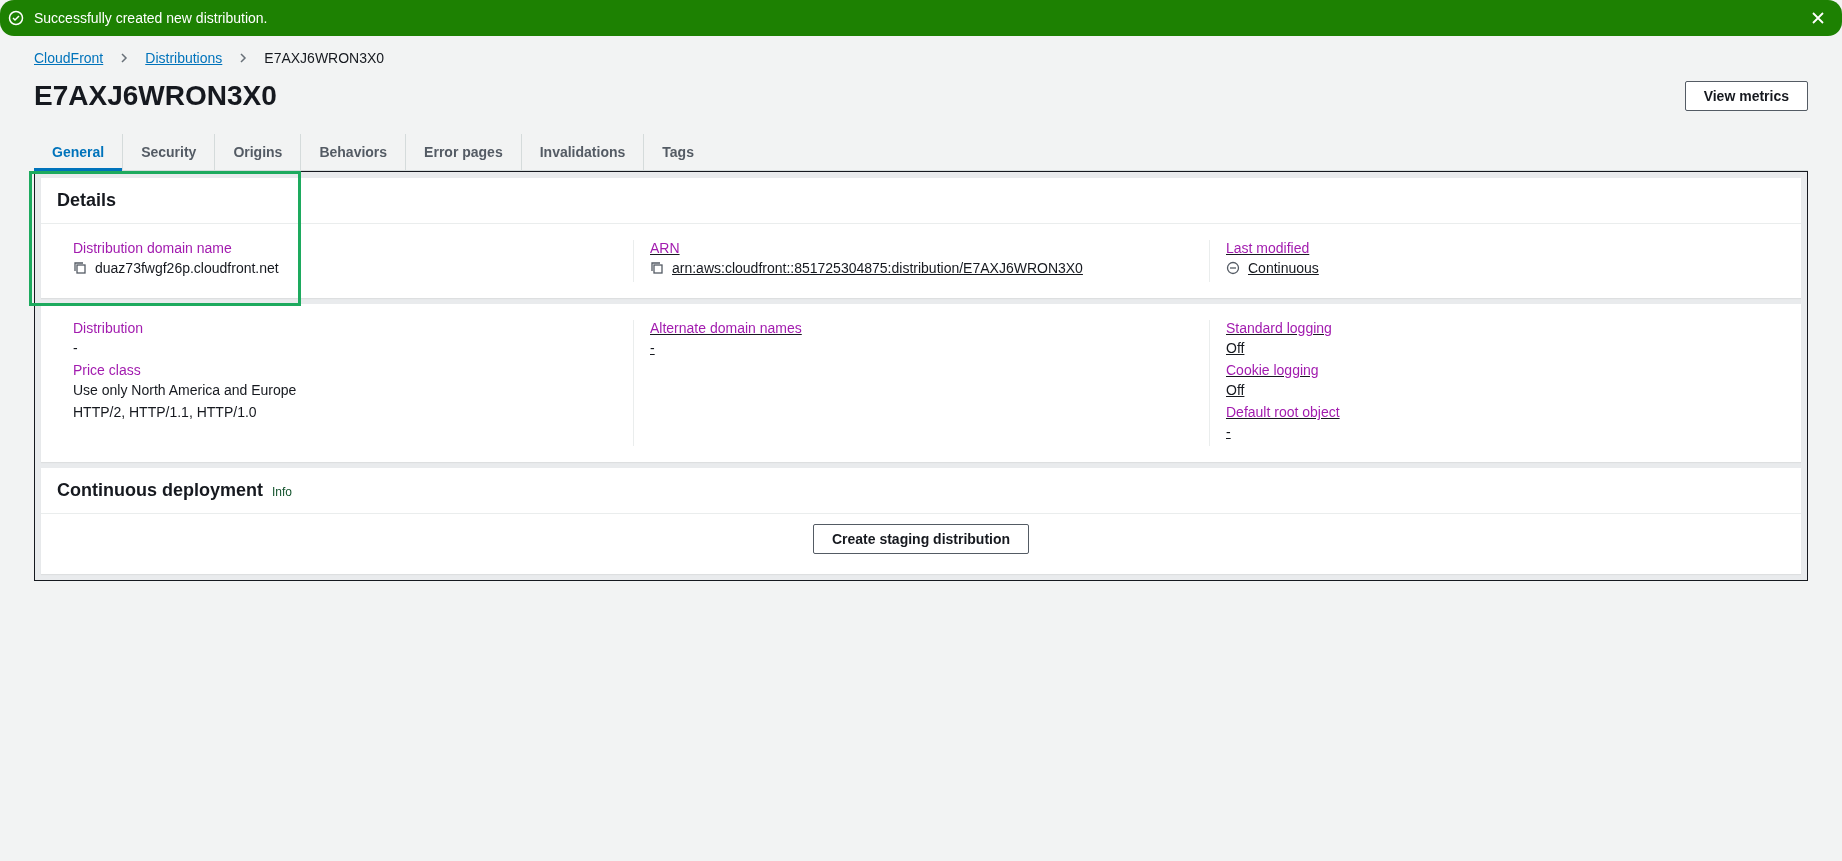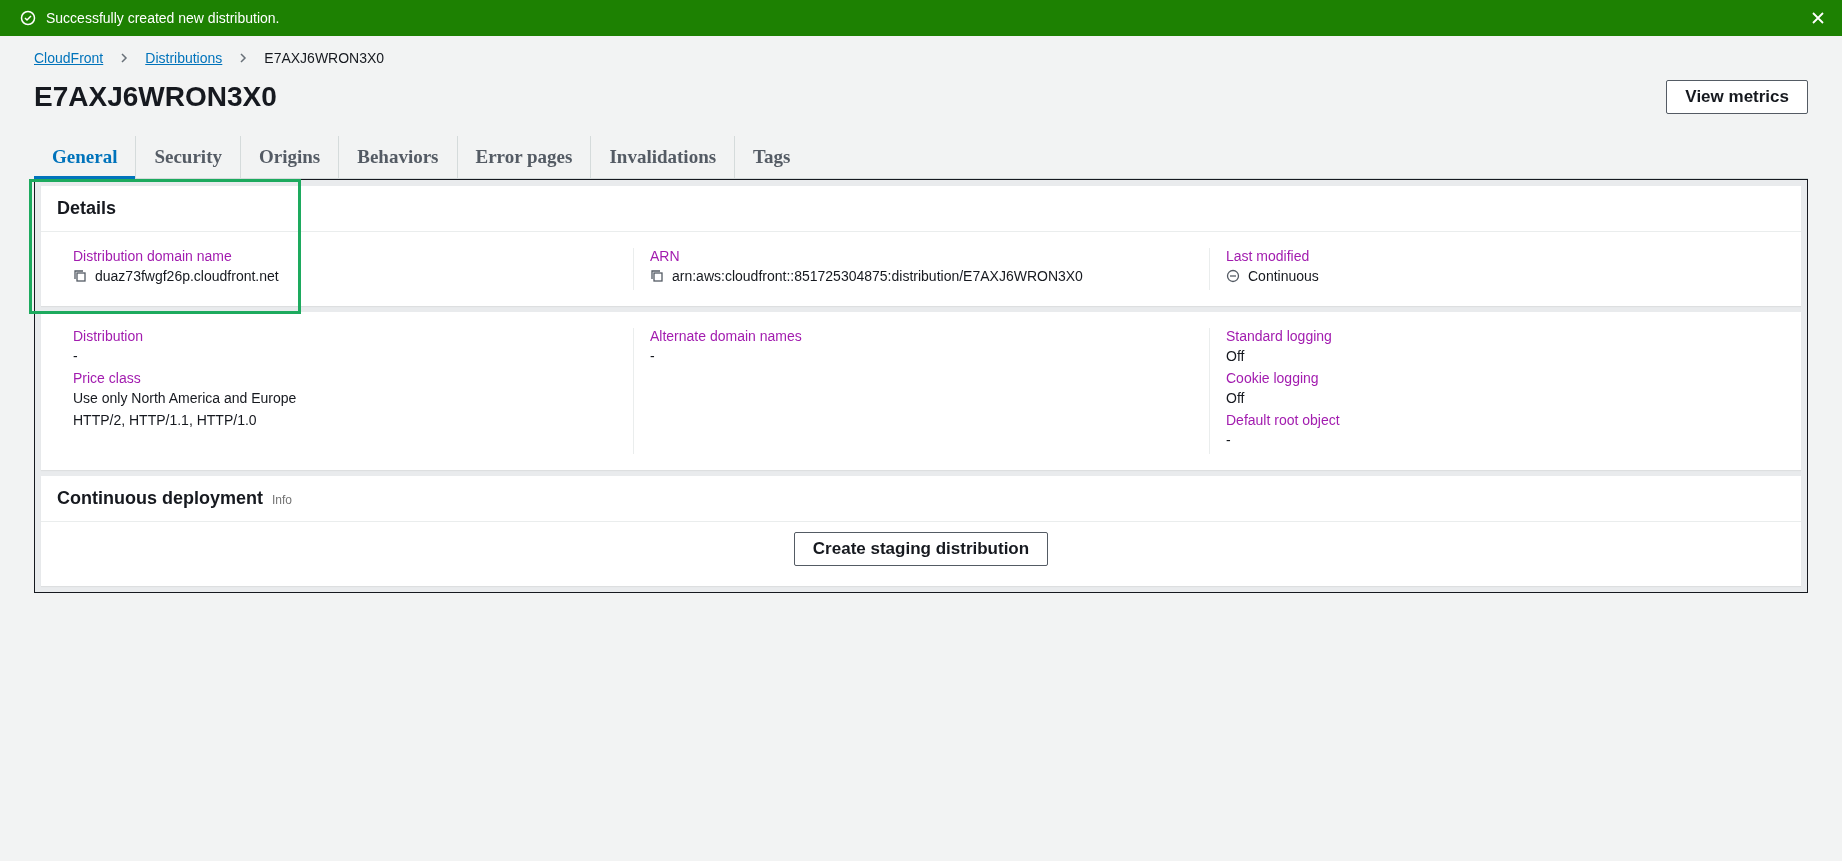--- a/index.html
+++ b/index.html
@@ -7,22 +7,23 @@
   font-family: "Amazon Ember", "Helvetica Neue", Arial, sans-serif;
   background: #f2f3f3;
   color: #16191f;
   font-size: 14px;
 }
 .banner {
   background: #1d8102;
   color: #fff;
   display: flex;
   align-items: flex-end;
-  padding: 10px 20px;
+  padding: 10px 8px;
   position: relative;
+  border-radius: 14px;
 }
 .banner .check-icon {
   width: 16px; height: 16px; margin-right: 10px;
   display: inline-flex; align-items: center; justify-content: center;
 }
 .banner .close {
   position: absolute; right: 16px; top: 50%; transform: translateY(-50%);
   cursor: pointer; color: #fff;
 }
 .page {
@@ -36,31 +37,30 @@
 .breadcrumb a { color: #0073bb; text-decoration: underline; cursor: pointer; }
 .breadcrumb .sep { color: #687078; }
 .breadcrumb .current { color: #16191f; }
 .header-row {
   display: flex; justify-content: space-between; align-items: center;
   margin-bottom: 22px;
 }
 .header-row h1 { font-size: 28px; font-weight: 700; }
 .btn {
   background: #fff; border: 1px solid #545b64; border-radius: 2px;
-  padding: 6px 18px; font-size: 17px; font-weight: 700;
+  padding: 6px 18px; font-size: 14px; font-weight: 700;
   cursor: pointer; color: #16191f;
 }
 .tabs {
   display: flex; border-bottom: 1px solid #d5dbdb;
 }
 .tab {
-  padding: 10px 18px; font-size: 19px; font-weight: 700;
+  padding: 10px 18px; font-size: 14px; font-weight: 700;
   color: #545b64; cursor: pointer; position: relative;
   border-right: 1px solid #d5dbdb;
-  font-family: Liberation Serif, serif;
 }
 .tab:last-child { border-right: none; }
 .tab.active { color: #0073bb; }
 .tab.active::after {
   content: ""; position: absolute; left: 0; right: 0; bottom: -1px;
   height: 3px; background: #0073bb;
 }
 .panel-wrap {
   border: 1px solid #16191f;
   padding: 6px;
@@ -76,34 +76,34 @@
 .card-header {
   display: flex; justify-content: space-between; align-items: center;
   padding: 12px 16px; border-bottom: 1px solid #eaeded;
 }
 .card-header h2 { font-size: 18px; font-weight: 700; }
 .card-body { padding: 16px; }
 .cols-3 {
   display: grid; grid-template-columns: 1fr 1fr 1fr; gap: 0;
 }
 .col { padding: 0 16px; }
-.col + .col { border-left: 1px solid #eaeded; }
+.col + .col { border-left: 1px solid #eaeded; text-decoration: underline; }
 .field { margin-bottom: 6px; }
 .field-label { color: #a21caf; font-size: 14px; margin-bottom: 4px; }
 .field-value { color: #16191f; font-size: 14px; display: flex; align-items: center; gap: 8px; }
 .copy-icon { width: 14px; height: 14px; cursor: pointer; color: #545b64; display: inline-flex; }
 .status-icon { width: 14px; height: 14px; color: #545b64; display: inline-flex; }
 .highlight-box {
   position: absolute;
   border: 3px solid #1daa5e;
   pointer-events: none;
 }
 .card.details { position: relative; }
 .center { display: flex; justify-content: center; padding: 10px 16px 20px 16px; }
-.info-link { color: #737373; font-size: 12px; font-weight: normal; margin-left: 4px; cursor: pointer; }
+.info-link { color: #14532d; font-size: 12px; font-weight: normal; margin-left: 4px; cursor: pointer; }
 svg { display: block; }
 </style>
 </head>
 <body>
 
 <div class="banner">
   <span class="check-icon">
     <svg viewBox="0 0 16 16" width="16" height="16" fill="none" stroke="#fff" stroke-width="1.5">
       <circle cx="8" cy="8" r="6.5"></circle>
       <path d="M5 8l2 2 4-4"></path>

